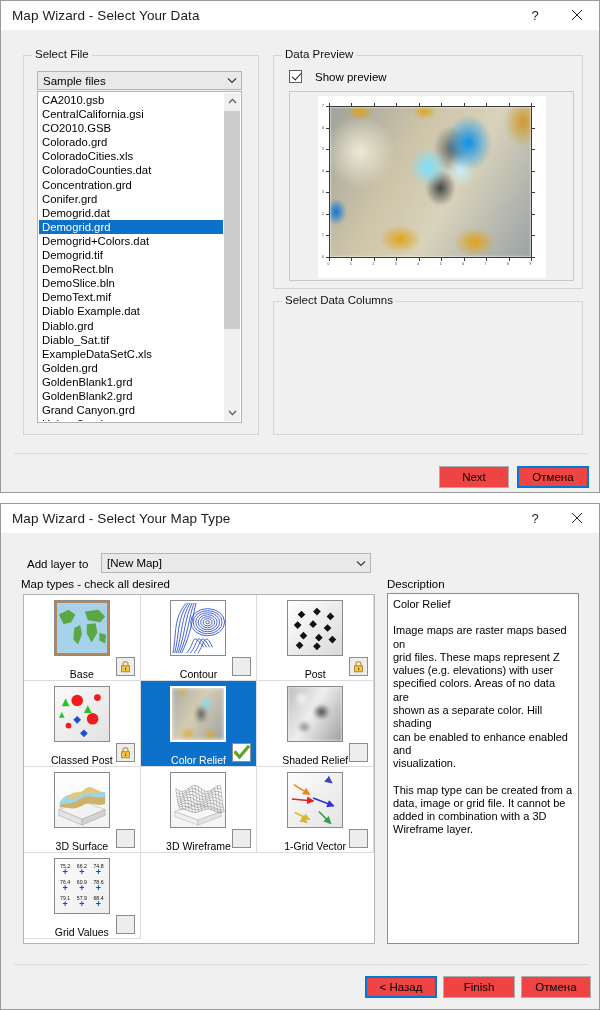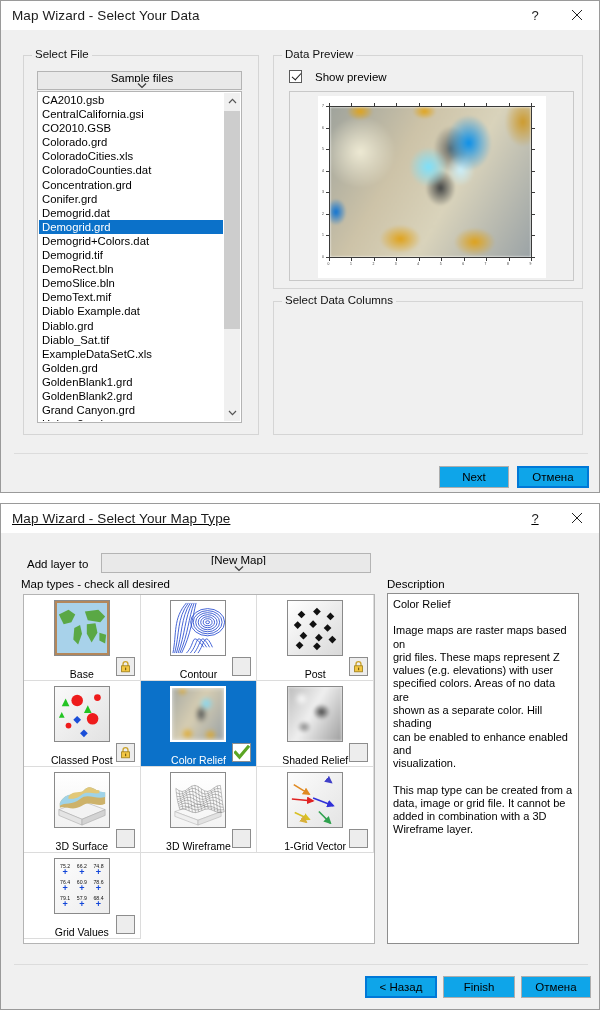--- a/index.html
+++ b/index.html
@@ -36,21 +36,21 @@
   .group > .legend {
     position: absolute; top: -8px; left: 8px; background: #f0f0f0;
     padding: 0 3px; font-size: 11.5px; color: #111;
     white-space: nowrap;
   }
 
   
   .combo {
     background: #e9e9e9; border: 1px solid #b4b4b4;
     display: flex; align-items: center; font-size: 11.5px; color: #000;
-    padding-left: 5px; position: relative; flex-direction: column;
+    padding-left: 5px; position: relative;
   }
   .combo .cval { flex: 1 1 auto; white-space: nowrap; overflow: hidden; }
   .combo .arrow { width: 18px; display:flex; align-items:center; justify-content:center; }
 
   
   .listbox {
     position: absolute; background: #fff; border: 1px solid #b4b4b4;
     overflow: hidden;
   }
   .list-items { position: absolute; inset: 1px 18px 1px 1px; overflow: hidden; }
@@ -82,21 +82,21 @@
   }
   .cbox.checked::after {
     content: ""; position: absolute; left: 4px; top: 0px;
     width: 4px; height: 8px; border: solid #1b1b1b;
     border-width: 0 1.6px 1.6px 0; transform: rotate(42deg);
   }
   .cblabel { font-size: 11.5px; color: #000; }
 
   
   .btn {
-    background: #0ea5e9; border: 1px solid #adadad;
+    background: #ef4444; border: 1px solid #adadad;
     font-size: 11.5px; color: #000;
     display: flex; align-items: center; justify-content: center;
     cursor: default; user-select: none;
   }
   .btn.focus { border: 2px solid #0078d7; }
 
   
   .preview-frame {
     position: absolute; background: #f0f0f0; border: 1px solid #c8c8c8;
   }
@@ -366,21 +366,21 @@
     <div class="sep" style="left:13px; top:452px; width:574px;"></div>
 
     <div class="btn" style="position:absolute; left:438px; top:465px; width:70px; height:22px;">
       <span>Next</span>
     </div>
     <div class="btn focus" style="position:absolute; left:516px; top:465px; width:72px; height:22px;">
       <span>Отмена</span>
     </div>
   </div>
 
-  <div class="win" style="left:0; top:503px; width:600px; height:507px;text-decoration:underline;">
+  <div class="win" style="left:0; top:503px; width:600px; height:507px;">
 
     <div class="titlebar">
       <div class="title-text">Map Wizard - Select Your Map Type</div>
       <div class="tb-btn">
         <span>?</span>
       </div>
       <div class="tb-btn close">
         <svg width="12" height="12" viewBox="0 0 12 12">
           <line x1="1" y1="1" x2="11" y2="11" stroke="#222" stroke-width="1"></line>
           <line x1="11" y1="1" x2="1" y2="11" stroke="#222" stroke-width="1"></line>

